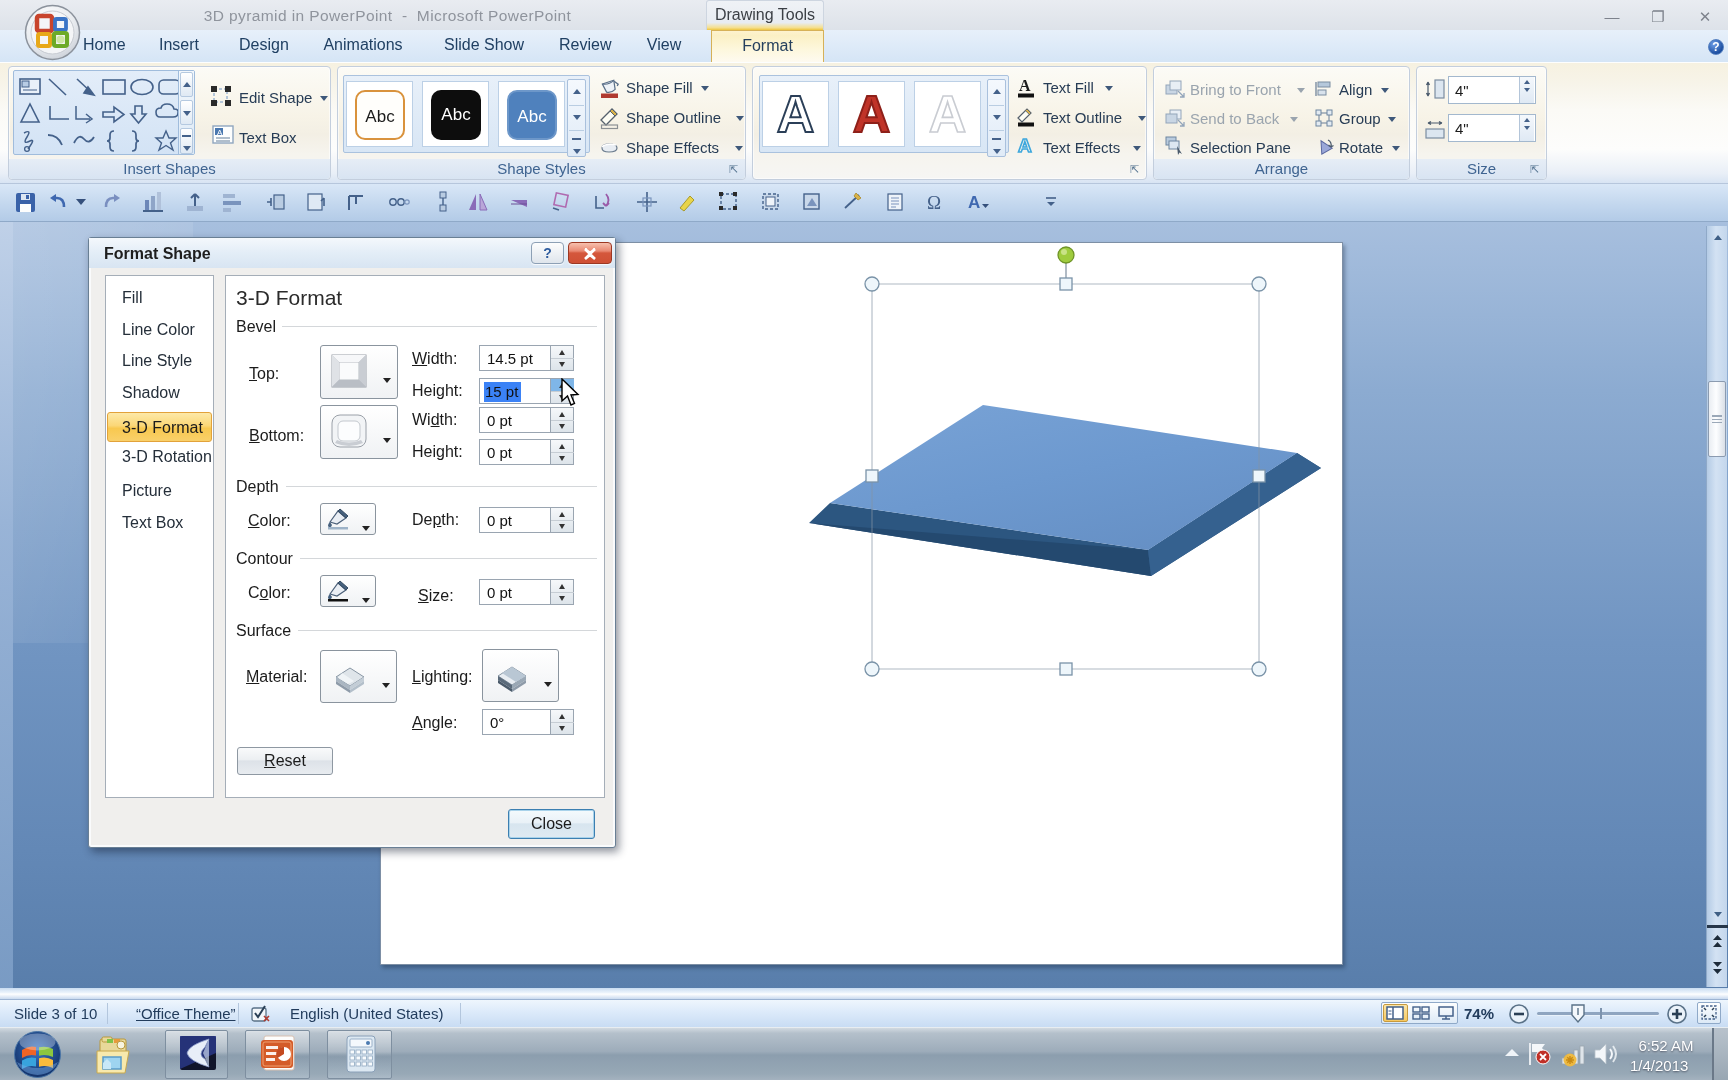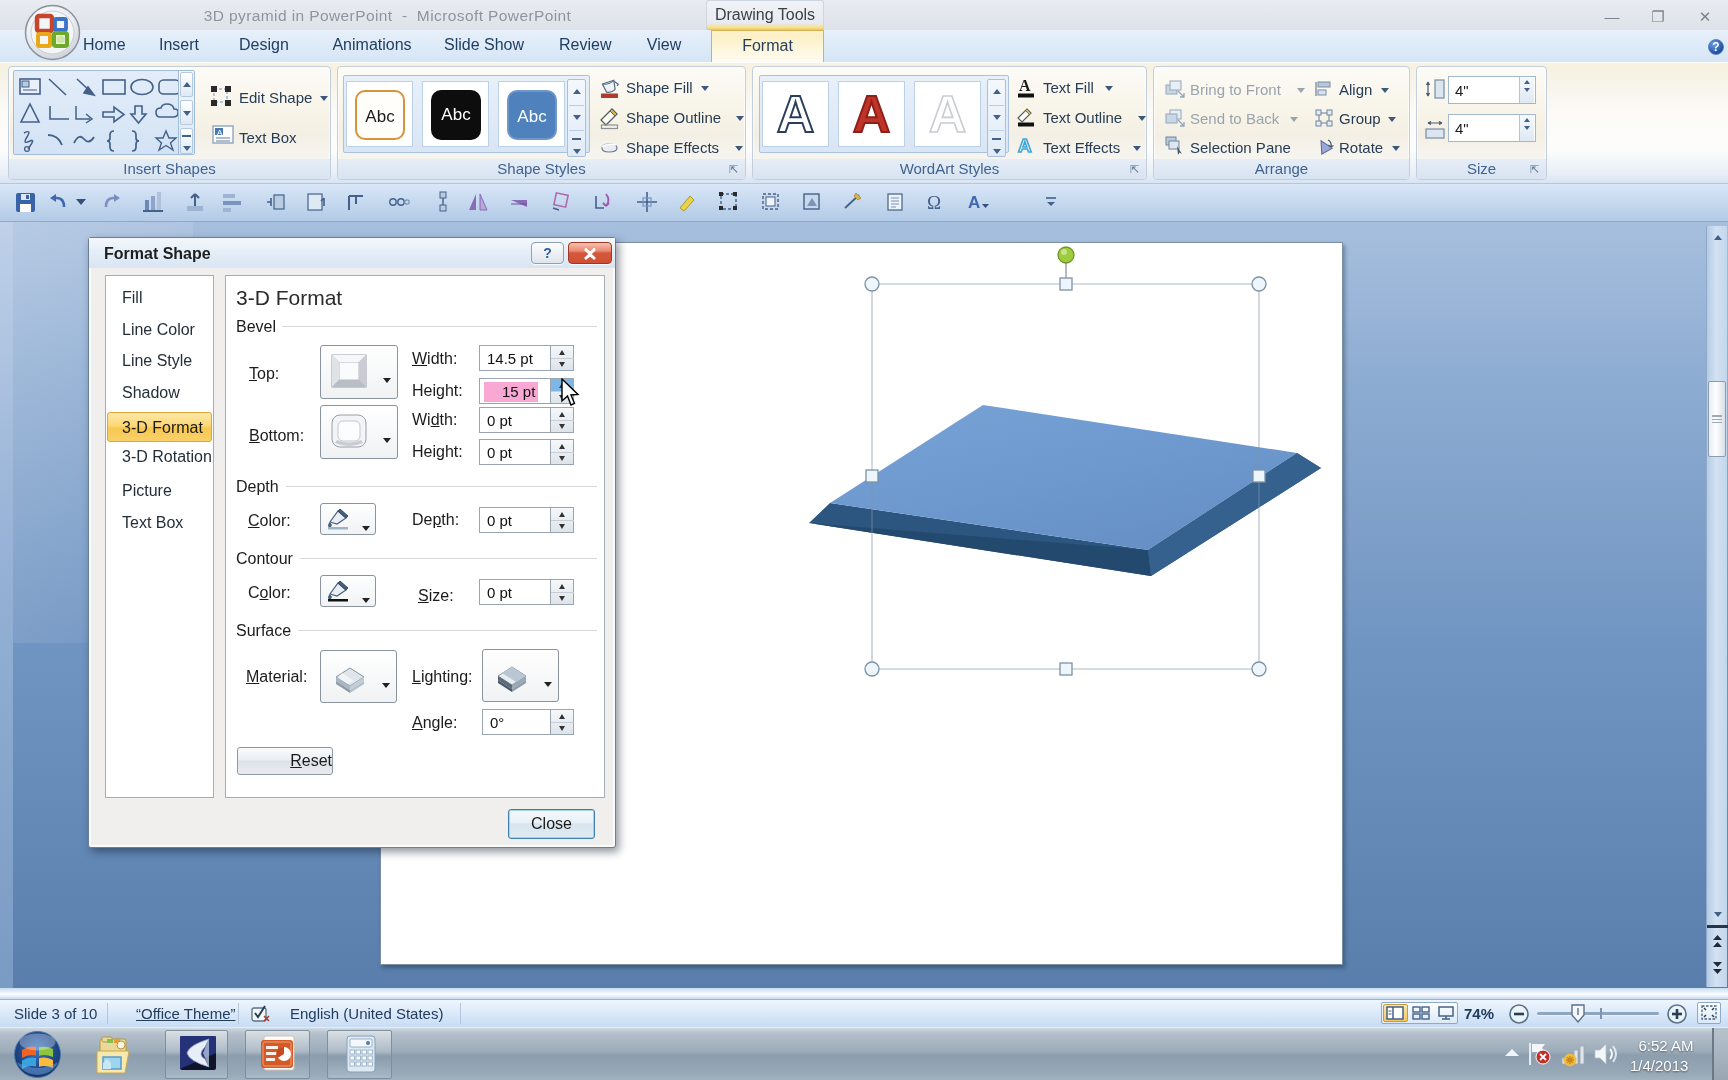--- a/index.html
+++ b/index.html
@@ -119,21 +119,21 @@
 #dlg-nav { left:16px; top:37px; width:109px; height:523px; background:#fff; border:1px solid #a5aeb8; }
 #nav-sel { left:1px; top:136px; width:105px; height:30px; border:1px solid #e2a23a; border-radius:3px;
   background:linear-gradient(180deg,#fde9a8 0%,#fbd777 45%,#f8c84f 55%,#f9d06a 100%); }
 #nav-sel span { position:absolute; left:14px; top:6px; font-size:16px; color:#1b1b1b; }
 #dlg-content { left:136px; top:37px; width:380px; height:523px; background:#fff; border:1px solid #a5aeb8; }
 .dsec { font-size:16px; color:#1b1b1b; }
 .dlab { font-size:16px; color:#1b1b1b; }
 .drule { position:absolute; height:1px; background:#d4d7da; }
 .dfield { position:absolute; width:95px; height:26px; background:#fff; border:1px solid #9aa5b1; font-size:15px; color:#111; }
 .dfield > span:first-child { position:absolute; left:7px; top:4px; }
-.dfield .hl { background:#f9a8d4; padding:1px 3px 2px 18px; left:4px !important; top:3px !important; }
+.dfield .hl { background:#3b82f6; padding:1px 3px 2px 1px; left:4px !important; top:3px !important; }
 .dspin { position:absolute; right:0; top:0; width:23px; height:24px; border-left:1px solid #9aa5b1;
   background:linear-gradient(180deg,#f6f8fa,#dde4ea); }
 .dspin i { position:absolute; left:0; width:23px; height:12px; }
 .dspin i.du::after { content:""; position:absolute; left:8px; top:4px; width:0; height:0;
   border-left:3.5px solid transparent; border-right:3.5px solid transparent; border-bottom:5px solid #333; }
 .dspin i.dn { top:12px; border-top:1px solid #c6cdd4; }
 .dspin i.dn::after { content:""; position:absolute; left:8px; top:3px; width:0; height:0;
   border-left:3.5px solid transparent; border-right:3.5px solid transparent; border-top:5px solid #333; }
 .dspin.press i.du { background:#7fb6e8; }
 .bevelbtn { position:absolute; width:78px; height:54px; background:linear-gradient(180deg,#fff,#f0f2f4);
@@ -143,21 +143,21 @@
   padding-top:21px; }
 .colorbtn { position:absolute; width:56px; height:32px; background:linear-gradient(180deg,#fff,#f0f2f4);
   border:1px solid #8a949e; border-radius:3px; }
 .colorbtn svg { position:absolute; left:4px; top:4px; }
 .cb-dd { position:absolute; right:2px; top:2px; width:15px; height:26px; text-align:center; padding-top:11px; }
 .matbtn { position:absolute; width:77px; height:53px; background:linear-gradient(180deg,#fff,#f0f2f4);
   border:1px solid #8a949e; border-radius:3px; }
 .matbtn svg { position:absolute; left:7px; top:6px; }
 #resetbtn { position:absolute; left:11px; top:471px; width:96px; height:28px; border:1px solid #8e98a2;
   border-radius:3px; background:linear-gradient(180deg,#f9fafb 0%,#eceff2 45%,#dde2e8 50%,#e8ecf0 100%);
-  text-align:right; line-height:26px; font-size:16px; color:#1b1b1b; }
+  text-align:center; line-height:26px; font-size:16px; color:#1b1b1b; }
 #closebtn { position:absolute; left:419px; top:571px; width:87px; height:30px; border:1px solid #3c7fb1;
   border-radius:3px; background:linear-gradient(180deg,#f4fafd 0%,#e9f1f7 45%,#d7e5ef 50%,#dfeaf2 100%);
   box-shadow:0 0 0 1px #a8d2ea inset; text-align:center; line-height:28px; font-size:16px; color:#1b1b1b; }
 
 
 .t { position:absolute; white-space:nowrap; }
 
 
 #prestatus { left:0; top:988px; width:1728px; height:11px;
   background:linear-gradient(180deg,#c9dcf1 0%,#eef5fc 45%,#ffffff 55%,#c9daef 100%); }
@@ -198,21 +198,21 @@
     <rect x="31" y="15" width="11" height="11" rx="1.5" fill="none" stroke="#3a74c6" stroke-width="3.8"></rect>
     <rect x="14" y="30" width="12" height="12" rx="1.5" fill="none" stroke="#e8a818" stroke-width="4"></rect>
     <rect x="30" y="29" width="13" height="13" rx="2" fill="none" stroke="#6daa28" stroke-width="4.2"></rect>
     <circle cx="36.5" cy="35.5" r="4" fill="#cfe6a4"></circle>
   </g>
 </svg>
 <div class="abs" id="tabrow"></div>
 <div class="abs tab" style="left:83px;width:40px;">Home</div>
 <div class="abs tab" style="left:158px;width:42px;">Insert</div>
 <div class="abs tab" style="left:239px;width:48px;">Design</div>
-<div class="abs tab" style="left:332px;width:80px;text-align:center;">Animations</div>
+<div class="abs tab" style="left:323px;width:80px;text-align:center;">Animations</div>
 <div class="abs tab" style="left:444px;width:78px;">Slide Show</div>
 <div class="abs tab" style="left:559px;width:52px;">Review</div>
 <div class="abs tab" style="left:645px;width:38px;">View</div>
 <div class="abs" id="tab-format">Format</div>
 <div class="abs" id="helpbtn">?</div>
 
 <div class="abs" id="ribbon">
   <div class="abs group" id="g-shapes" style="left:8px;width:323px;">
     <div class="glabel">Insert Shapes</div>
     <div class="palette" style="left:4px;top:3px;width:182px;height:85px;">
@@ -302,21 +302,20 @@
     <div class="t rlab" style="left:288px;top:42px;">Shape Outline</div>
     <span class="dd" style="left:398px;top:49px;"></span>
     <div class="rbtn-icon" style="left:260px;top:68px;"><svg width="24" height="24" viewBox="0 0 24 24">
           <path d="M4 13 Q4 9 11 9 Q19 9 19 13 Q19 17 11 17 Q4 17 4 13 Z" fill="#e8edf3" stroke="#6b7b8d" stroke-width="1.2"></path>
           <path d="M4 12 Q8 8 18 10" fill="none" stroke="#fff" stroke-width="1.5"></path>
         </svg></div>
     <div class="t rlab" style="left:288px;top:72px;">Shape Effects</div>
     <span class="dd" style="left:397px;top:79px;"></span>
   </div>
   <div class="abs group" id="g-wordart" style="left:752px;width:395px;">
-    <div class="glabel">WordArt Styles</div>
       <div class="launcher">⇱</div>
     <div class="abs" style="left:6px;top:8px;width:250px;height:78px;background:linear-gradient(180deg,#e8f0f9,#d8e6f5);border:1px solid #aac2de;border-radius:2px;"></div>
     <div class="thumb" style="left:9px;">
         <div class="bigA" style="color:#fff;-webkit-text-stroke:2px #2b3f58;">A</div>
       </div>
     <div class="thumb" style="left:85px;">
         <div class="bigA" style="color:#c03328;-webkit-text-stroke:2px #8e2019;">A</div>
       </div>
     <div class="thumb" style="left:161px;">
         <div class="bigA" style="color:#fff;-webkit-text-stroke:1.6px #c9ccd2;">A</div>

